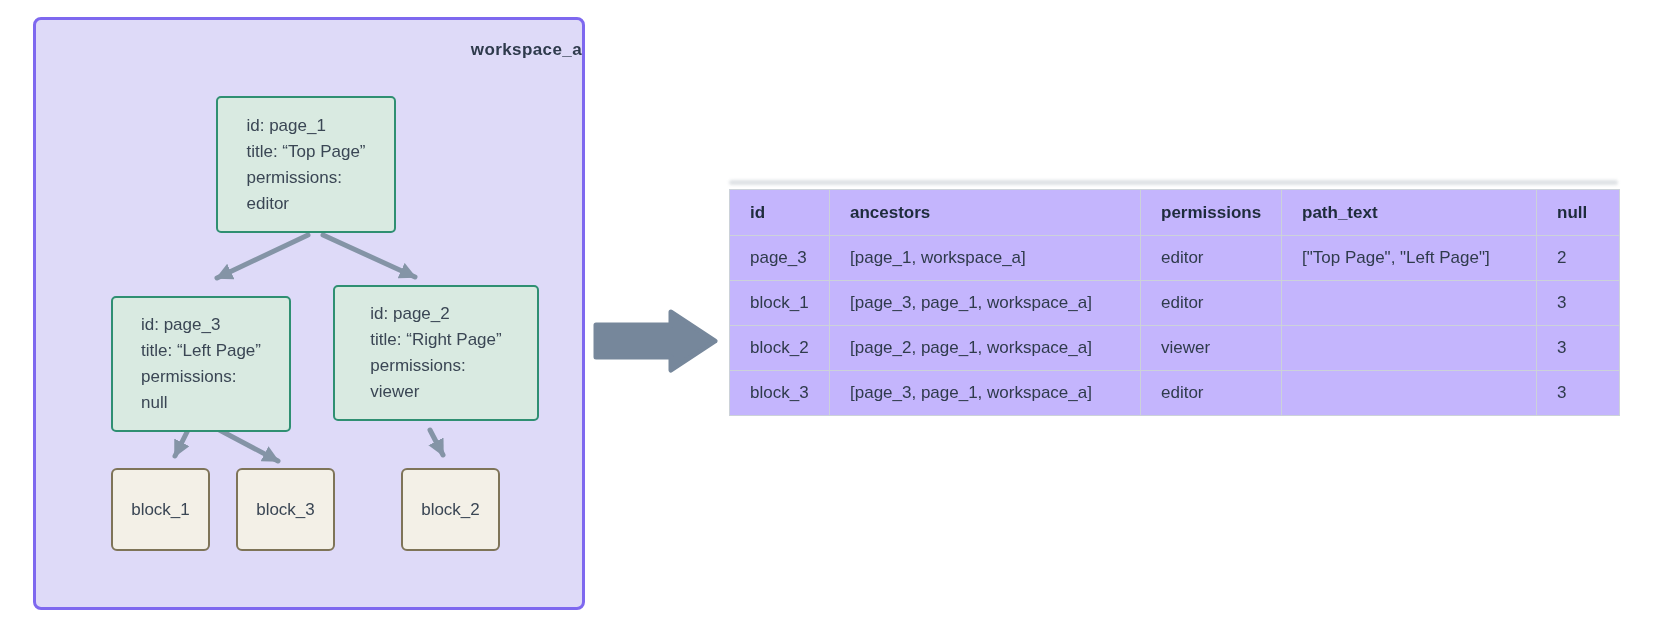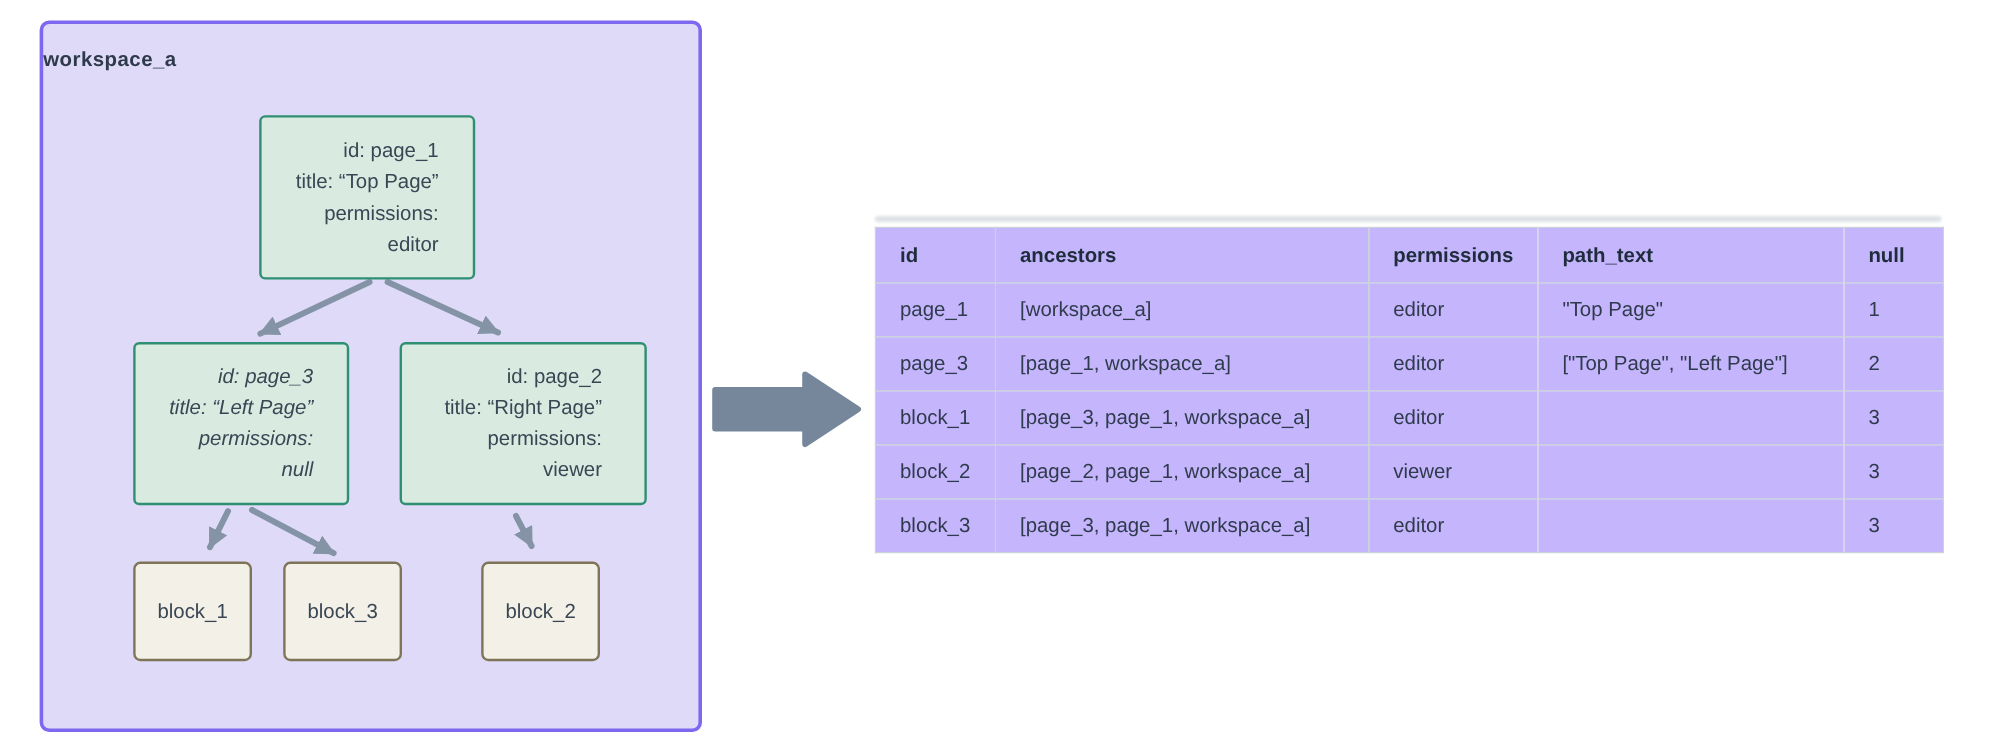--- a/index.html
+++ b/index.html
@@ -24,33 +24,33 @@
     font-family:"Liberation Sans",sans-serif;overflow:hidden;
   }
   
   .workspace{
     position:absolute;left:33px;top:17px;width:552px;height:593px;
     background:var(--workspace_fill);
     border:3px solid var(--workspace_border);
     border-radius:8px;
   }
   .ws-title{
-    position:absolute;left:0;top:20px;width:100%;text-align:left;
+    position:absolute;left:0;top:20px;width:100%;text-align:right;
     font-size:17px;font-weight:bold;color:var(--title_text);letter-spacing:.4px;
   }
   .node{
     position:absolute;display:flex;align-items:center;justify-content:center;
-    text-align:right;white-space:pre-line;
+    text-align:left;white-space:pre-line;
     font-size:17px;line-height:26px;color:var(--diagram_text);
     border-radius:5px;
   }
   .node.page{background:var(--page_fill);border:2px solid var(--page_border);}
   .node.block{background:var(--block_fill);border:2px solid var(--block_border);border-radius:6px;}
   #n-page1{left:180px;top:76px;width:180px;height:137px;}
-  #n-page3{left:75px;top:265px;width:180px;height:136px;font-style:italic;}
+  #n-page3{left:75px;top:276px;width:180px;height:136px;}
   #n-page2{left:297px;top:265px;width:206px;height:136px;}
   #n-block1{left:75px;top:448px;width:99px;height:83px;}
   #n-block3{left:200px;top:448px;width:99px;height:83px;}
   #n-block2{left:365px;top:448px;width:99px;height:83px;}
   .edges{position:absolute;left:0;top:0;width:546px;height:587px;pointer-events:none;}
   .edges line{stroke:var(--connector);stroke-width:5;stroke-linecap:round;}
   
   .big-arrow{position:absolute;left:593px;top:309px;width:128px;height:64px;}
   
   .tbl-shadow{
@@ -127,27 +127,20 @@
       <tr>
         <th>id</th>
         <th>ancestors</th>
         <th>permissions</th>
         <th>path_text</th>
         <th>null</th>
       </tr>
     </thead>
     <tbody>
       <tr>
-        <td>page_1</td>
-        <td>[workspace_a]</td>
-        <td>editor</td>
-        <td>"Top Page"</td>
-        <td>1</td>
-      </tr>
-      <tr>
         <td>page_3</td>
         <td>[page_1, workspace_a]</td>
         <td>editor</td>
         <td>["Top Page", "Left Page"]</td>
         <td>2</td>
       </tr>
       <tr>
         <td>block_1</td>
         <td>[page_3, page_1, workspace_a]</td>
         <td>editor</td>

